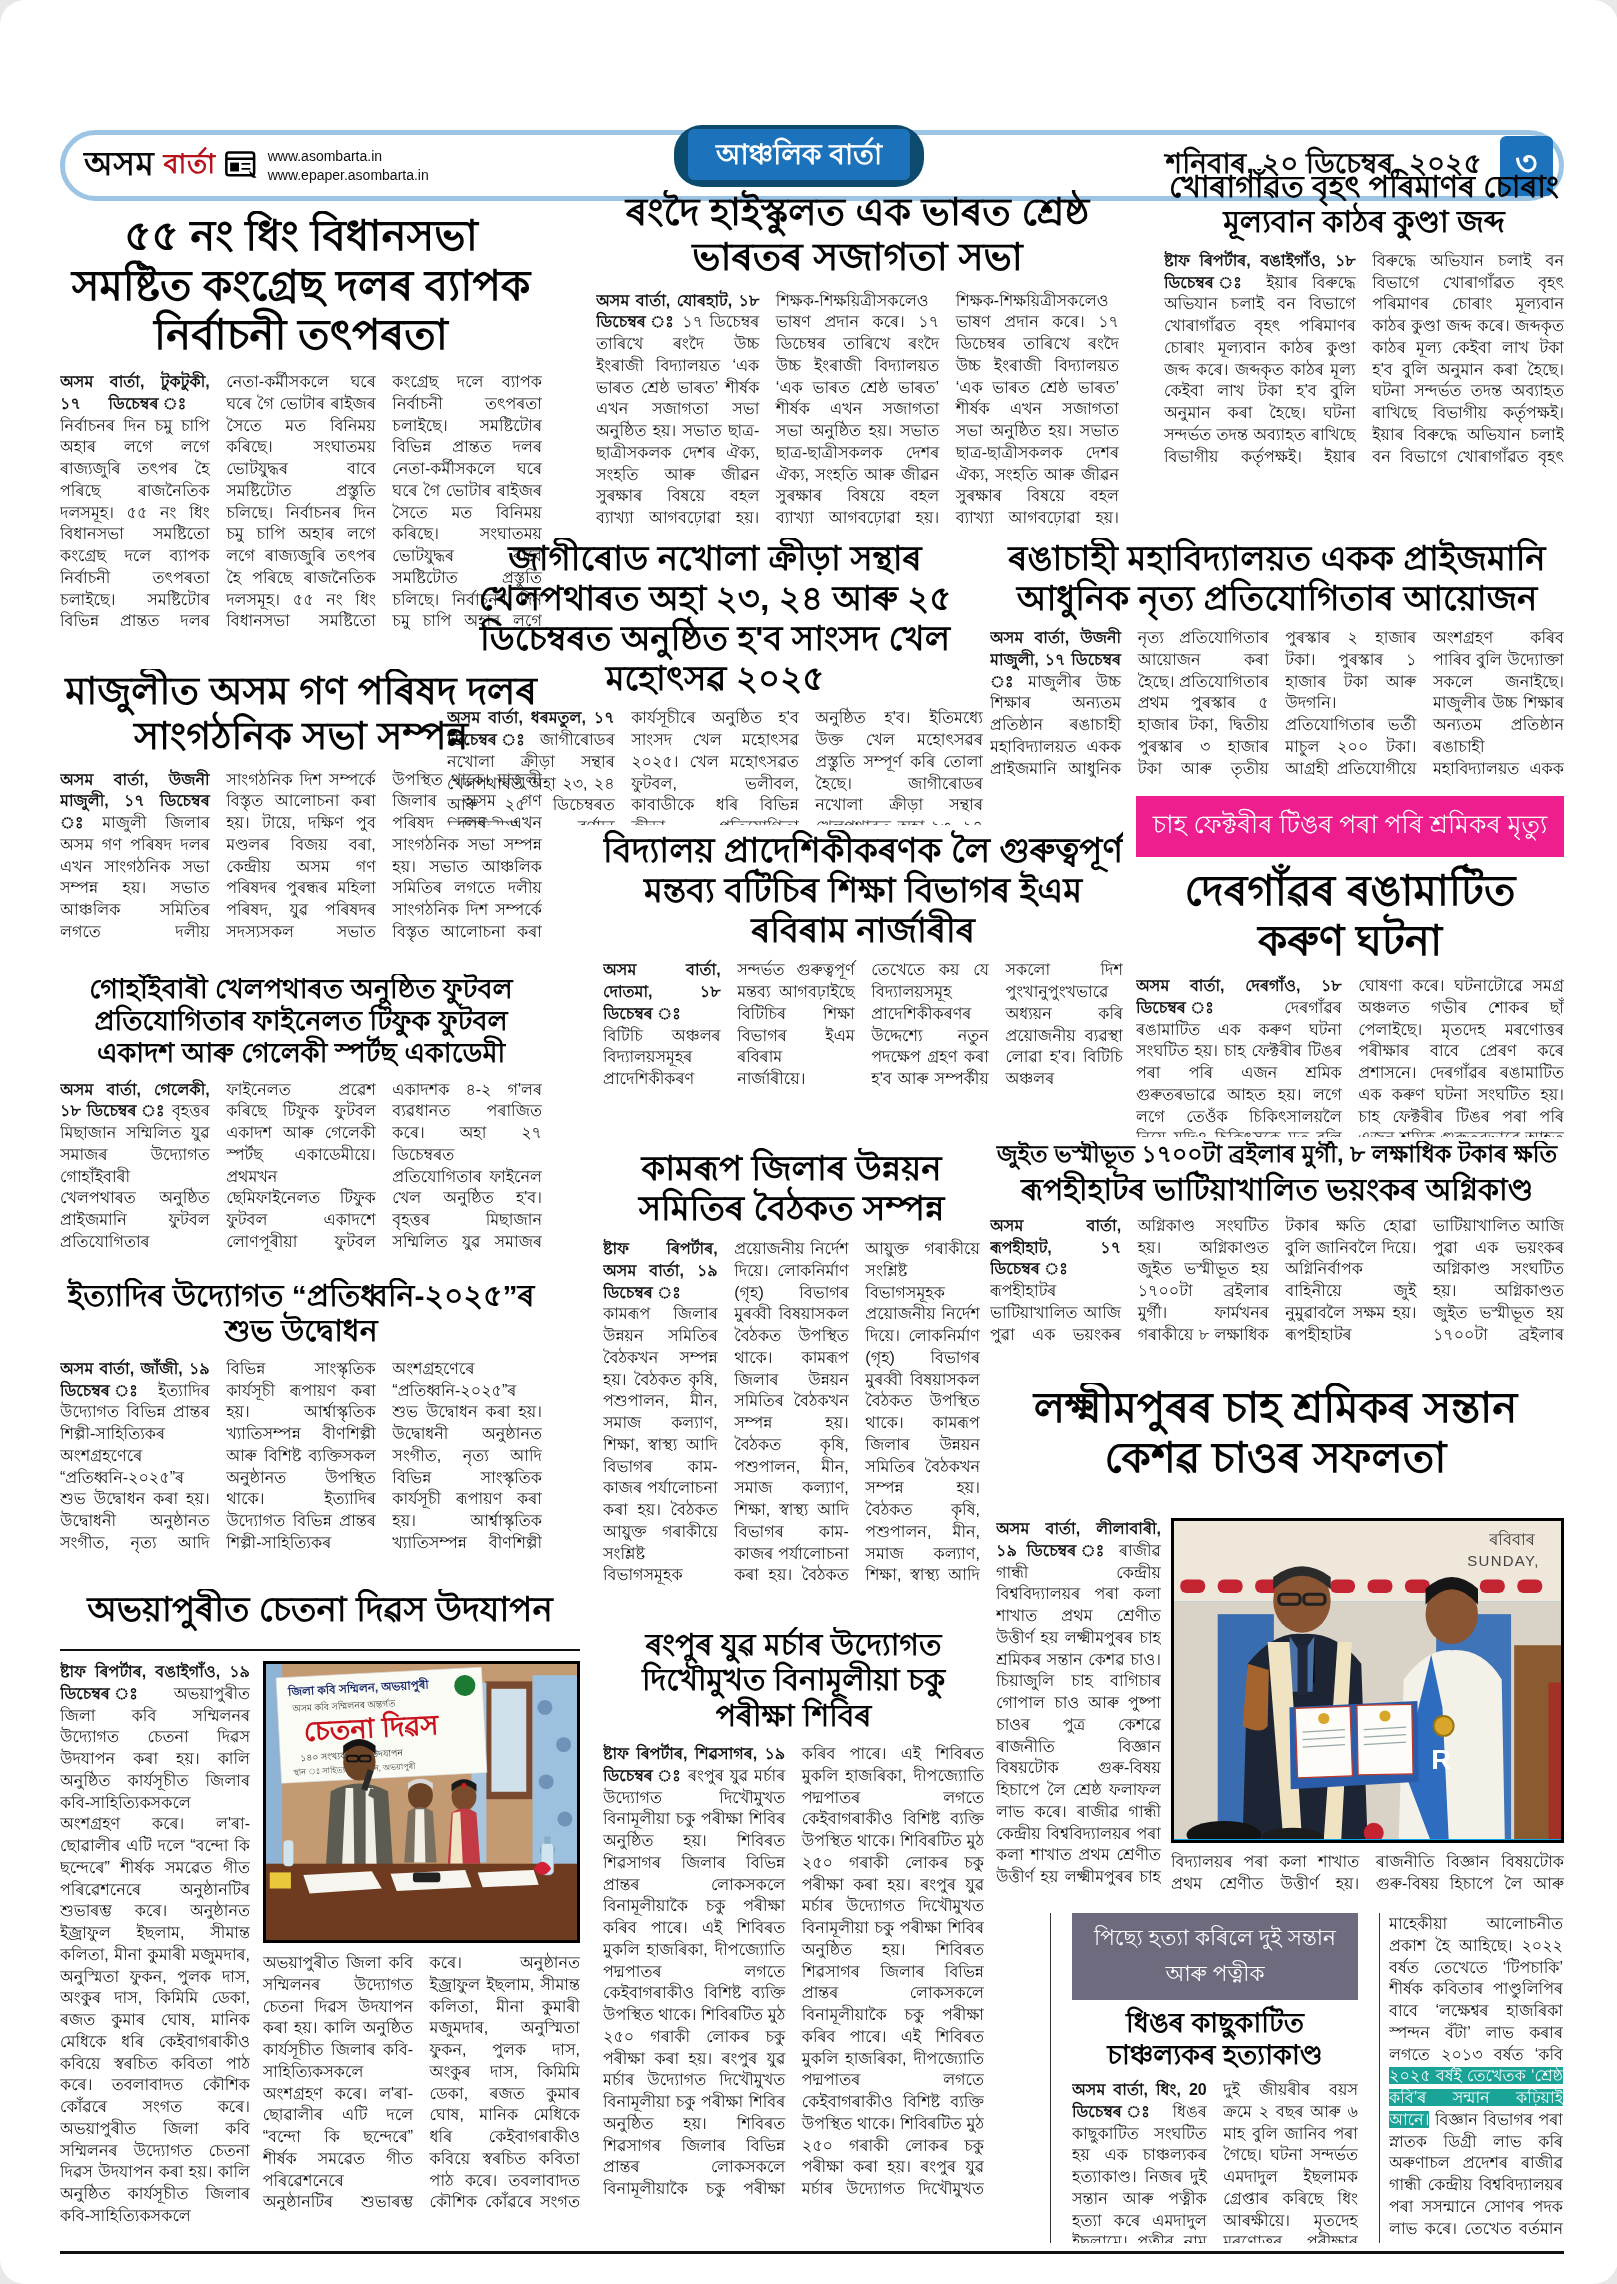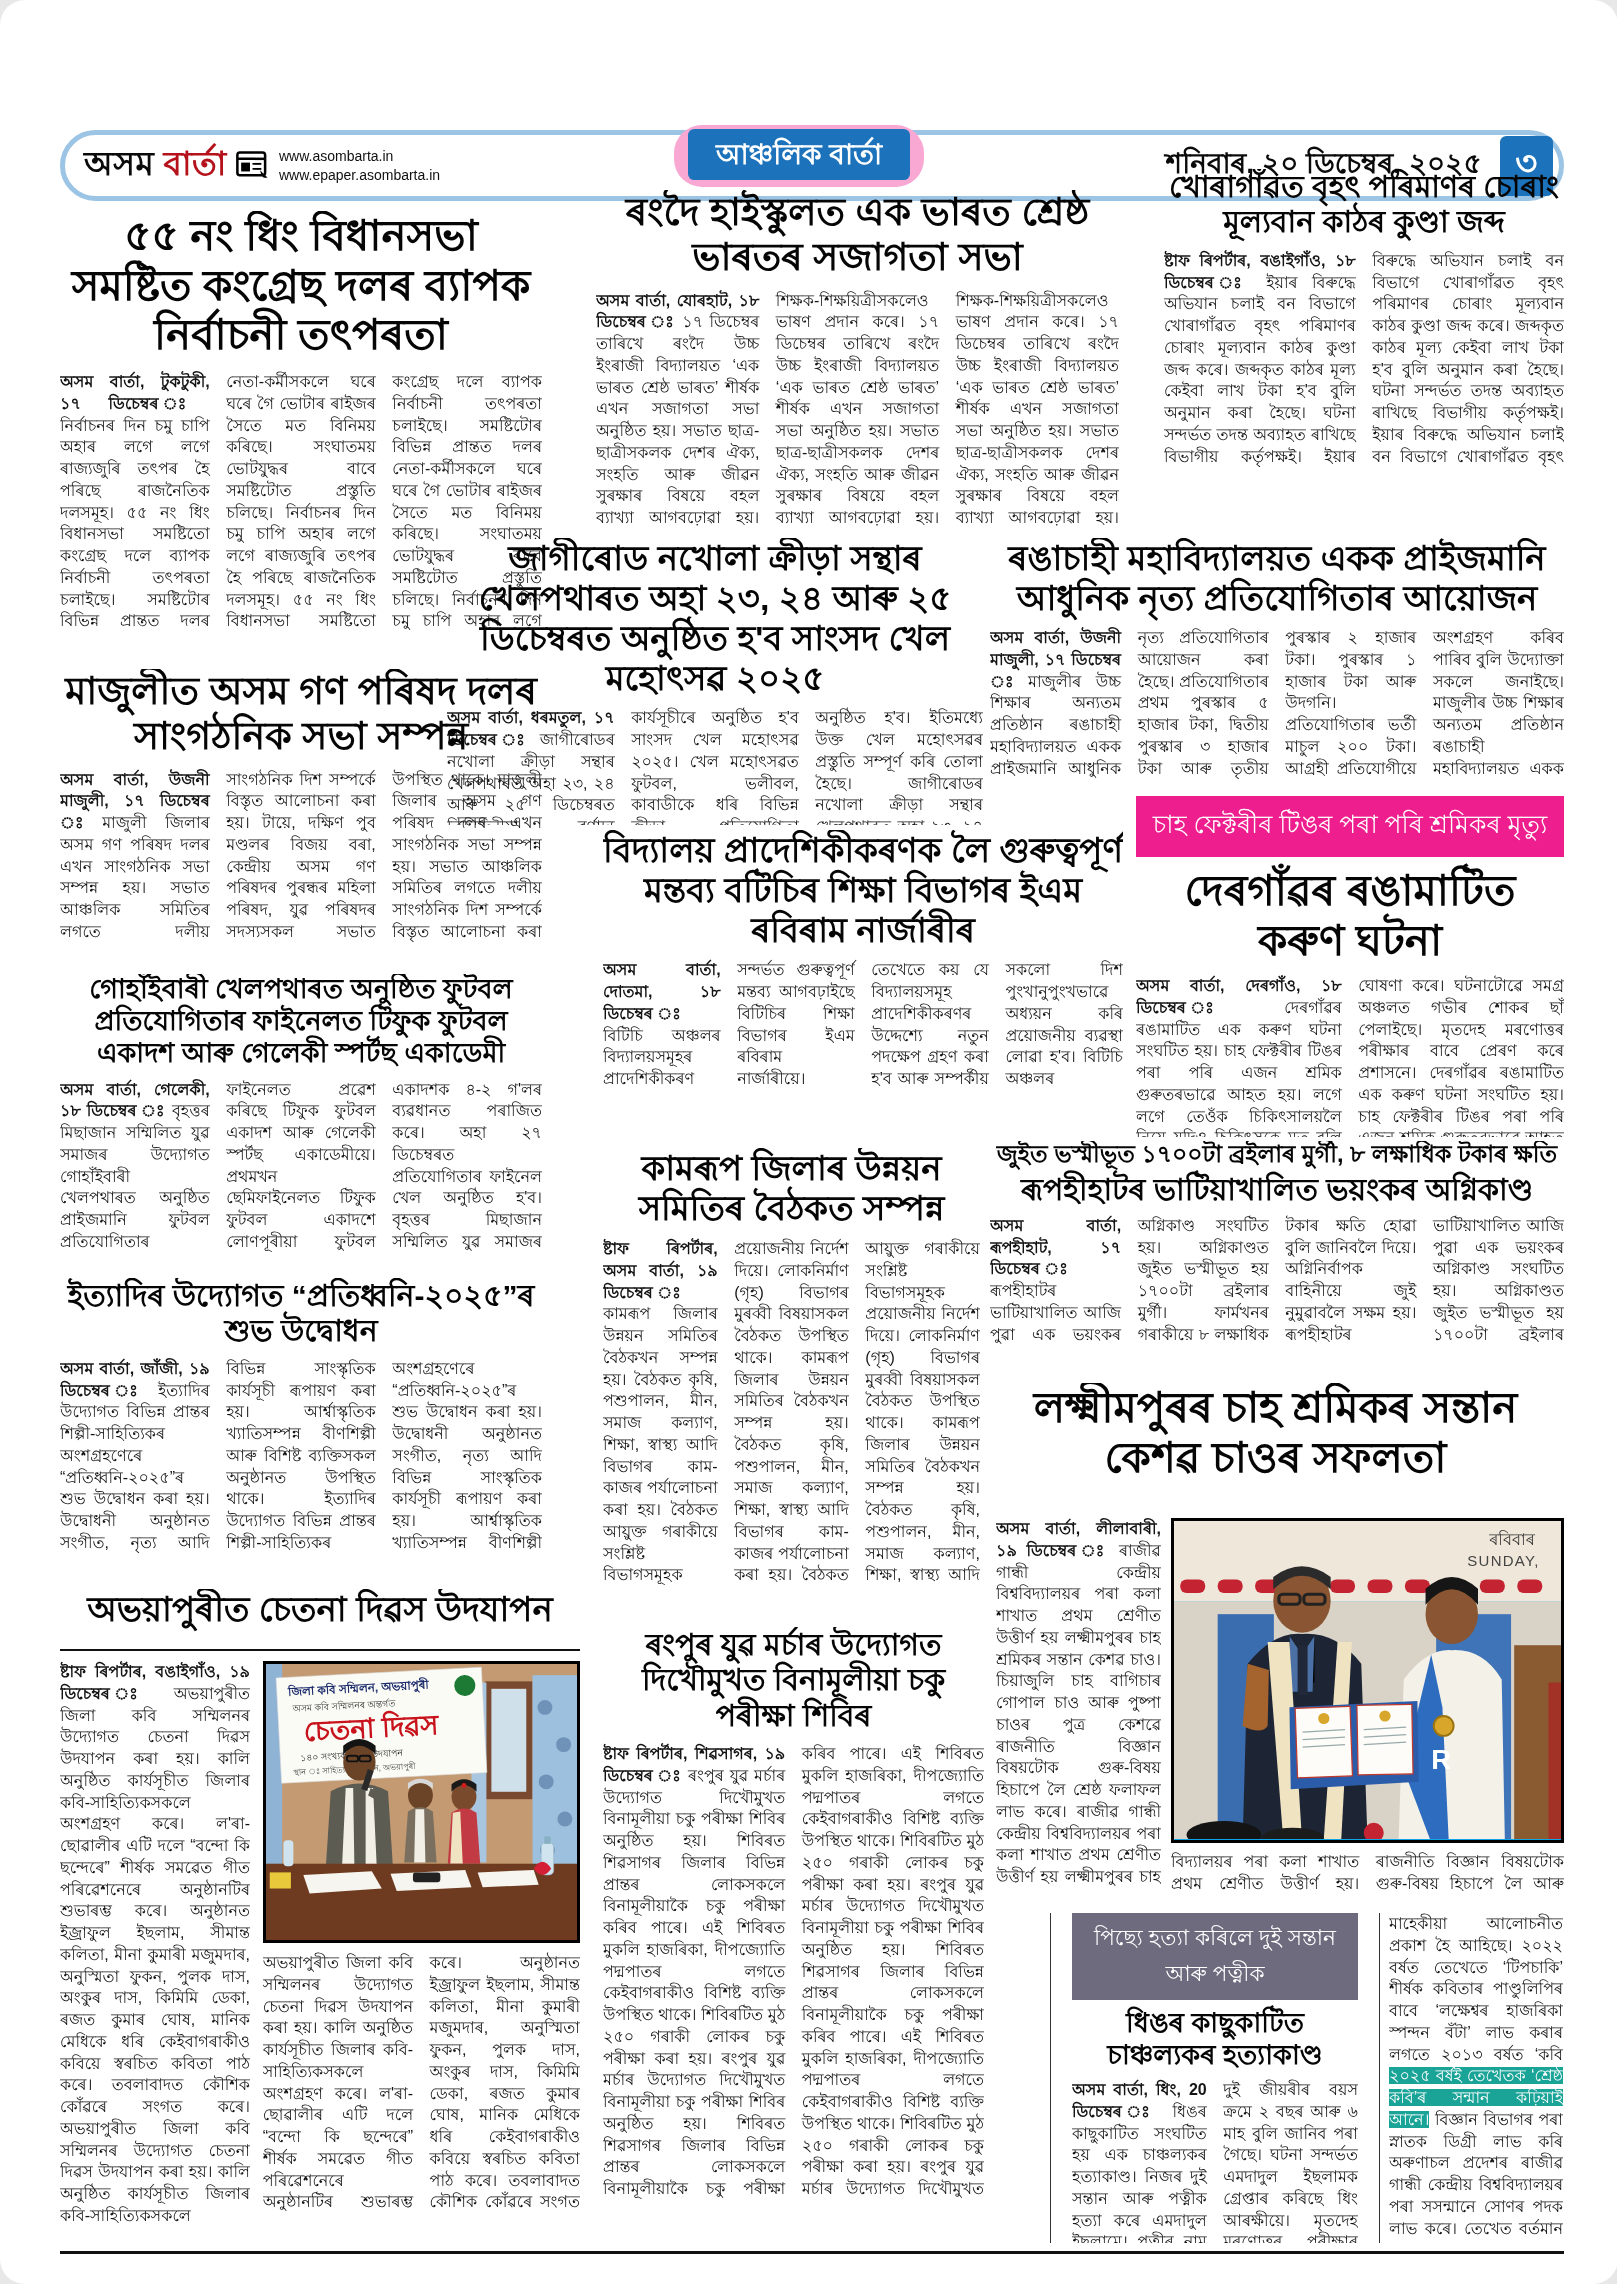--- a/index.html
+++ b/index.html
@@ -27,24 +27,24 @@
   .kicker{font-weight:800;text-align:center;font-size:23.5px;line-height:1.15;color:#050505;}
   .teal{background:#1aa397;color:#fff;}
   
   .masthead{
     position:absolute;left:60px;top:130px;width:1504px;height:71px;
     background:#fff;border:5.7px solid #9cc4e4;border-radius:36px;
     display:flex;align-items:center;box-sizing:border-box;padding:0 6.3px 0 19px;
   }
   .logo{display:flex;align-items:center;gap:9px;}
   .logo-asom{font-size:33px;font-weight:800;color:#0a0a0a;letter-spacing:0.6px;}
-  .logo-barta{font-size:33px;font-weight:800;color:#b5121b;letter-spacing:0.6px;}
+  .logo-barta{font-size:27px;font-weight:800;color:#b5121b;letter-spacing:0.6px;}
   .urls{margin-left:10px;font-size:14px;line-height:1.35;color:#101010;}
   .section-pill-wrap{
-    position:absolute;left:609px;top:-10px;background:#f9a8d4;border-radius:28px;
+    position:absolute;left:609px;top:-10px;background:#0c4a6e;border-radius:28px;
     padding:7.6px 14px;
   }
   .section-pill{
     background:#1d73bb;color:#fff;font-size:28px;font-weight:700;
     padding:10px 28px;border-radius:6.3px;white-space:nowrap;
   }
   .mast-date{margin-left:auto;font-size:28px;font-weight:700;color:#0a0a0a;white-space:nowrap;padding-right:18px;}
   .pagenum{
     background:#1d73bb;color:#fff;font-size:34px;font-weight:700;
     width:53px;height:60px;border-radius:6.3px;display:flex;align-items:center;justify-content:center;

